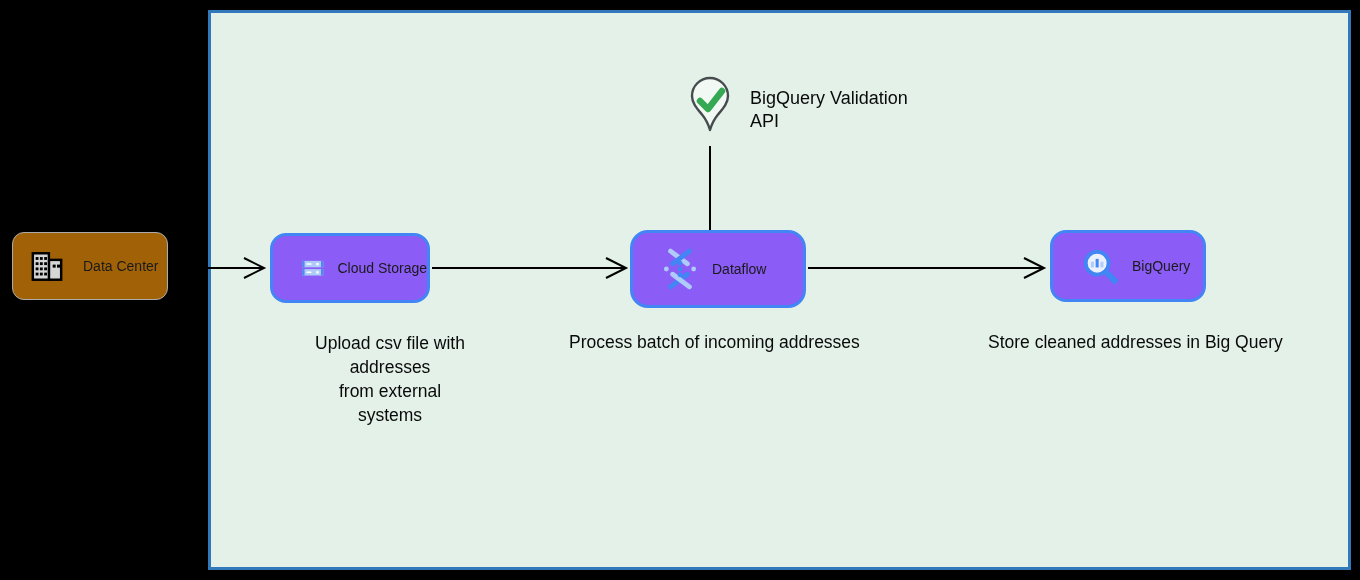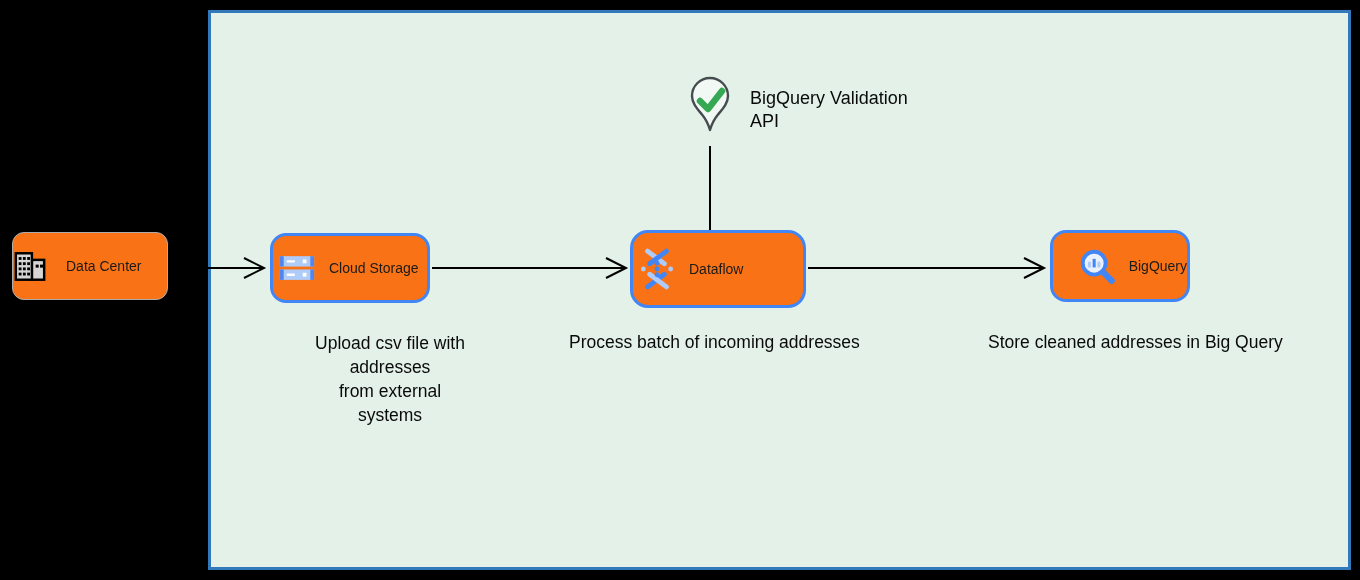--- a/index.html
+++ b/index.html
@@ -27,34 +27,35 @@
   }
   .node {
     position: absolute;
     box-sizing: border-box;
     display: flex;
     align-items: center;
   }
   .dc-node {
     left: 12px; top: 232px;
     width: 156px; height: 68px;
-    background: #f97316;
+    background: #a16207;
     border: 1px solid #ACACAC;
     border-radius: 12px;
+    padding-left: 17px;
     gap: 19px;
   }
   .svc-node {
-    background: #f97316;
+    background: #8b5cf6;
     border: 3px solid #4285F4;
-    padding-left: 5px;
+    padding-left: 28px;
     gap: 13px;
   }
   .cs-node { left: 270px; top: 233px; width: 160px; height: 70px; border-radius: 16px; }
   .df-node { left: 630px; top: 230px; width: 176px; height: 78px; border-radius: 18px; align-items: center; }
-  .bq-node { left: 1050px; top: 230px; width: 140px; height: 72px; border-radius: 16px; justify-content: flex-end; }
+  .bq-node { left: 1050px; top: 230px; width: 156px; height: 72px; border-radius: 16px; }
   .node-label {
     font-size: 14px;
     color: #1A1A1A;
     white-space: nowrap;
   }
   .caption {
     position: absolute;
     font-size: 17.5px;
     color: #0A0A0A;
     line-height: 24px;

